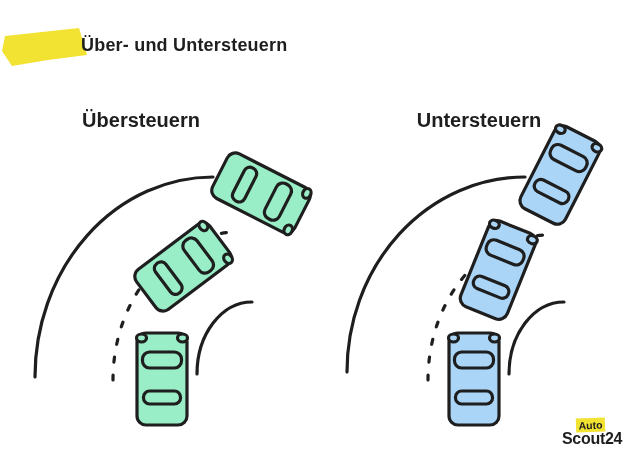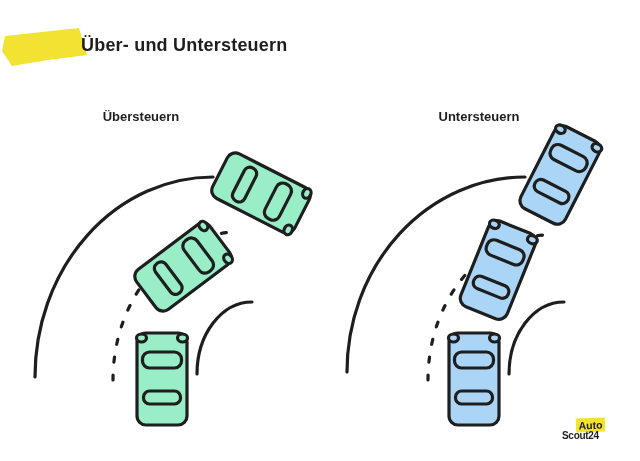--- a/index.html
+++ b/index.html
@@ -33,21 +33,21 @@
     letter-spacing: 0.2px;
     white-space: nowrap;
     margin-left: 48px;
   }
 
   .panel-label {
     position: absolute;
     top: 109px;
     width: 160px;
     text-align: center;
-    font-size: 13px;
+    font-size: 20px;
     font-weight: 700;
     white-space: nowrap;
   }
   .panel-label.left { left: 61px; }
   .panel-label.right { left: 399px; }
 
   .diagram-svg { position: absolute; top: 120px; }
   .diagram-svg.left { left: 10px; }
   .diagram-svg.right { left: 330px; }
 
@@ -82,22 +82,22 @@
     display: flex;
     align-items: center;
     justify-content: center;
     font-size: 10.5px;
     font-weight: 700;
   }
   .logo-scout {
     position: absolute;
     left: 4px; top: 16px;
     width: 56px;
-    text-align: left;
-    font-size: 10px;
+    text-align: right;
+    font-size: 16px;
     font-weight: 700;
     letter-spacing: -0.3px;
   }
 </style>
 </head>
 <body>
 
 <svg width="0" height="0" style="position:absolute" aria-hidden="true">
   <defs>
     <g id="car-top-view">

